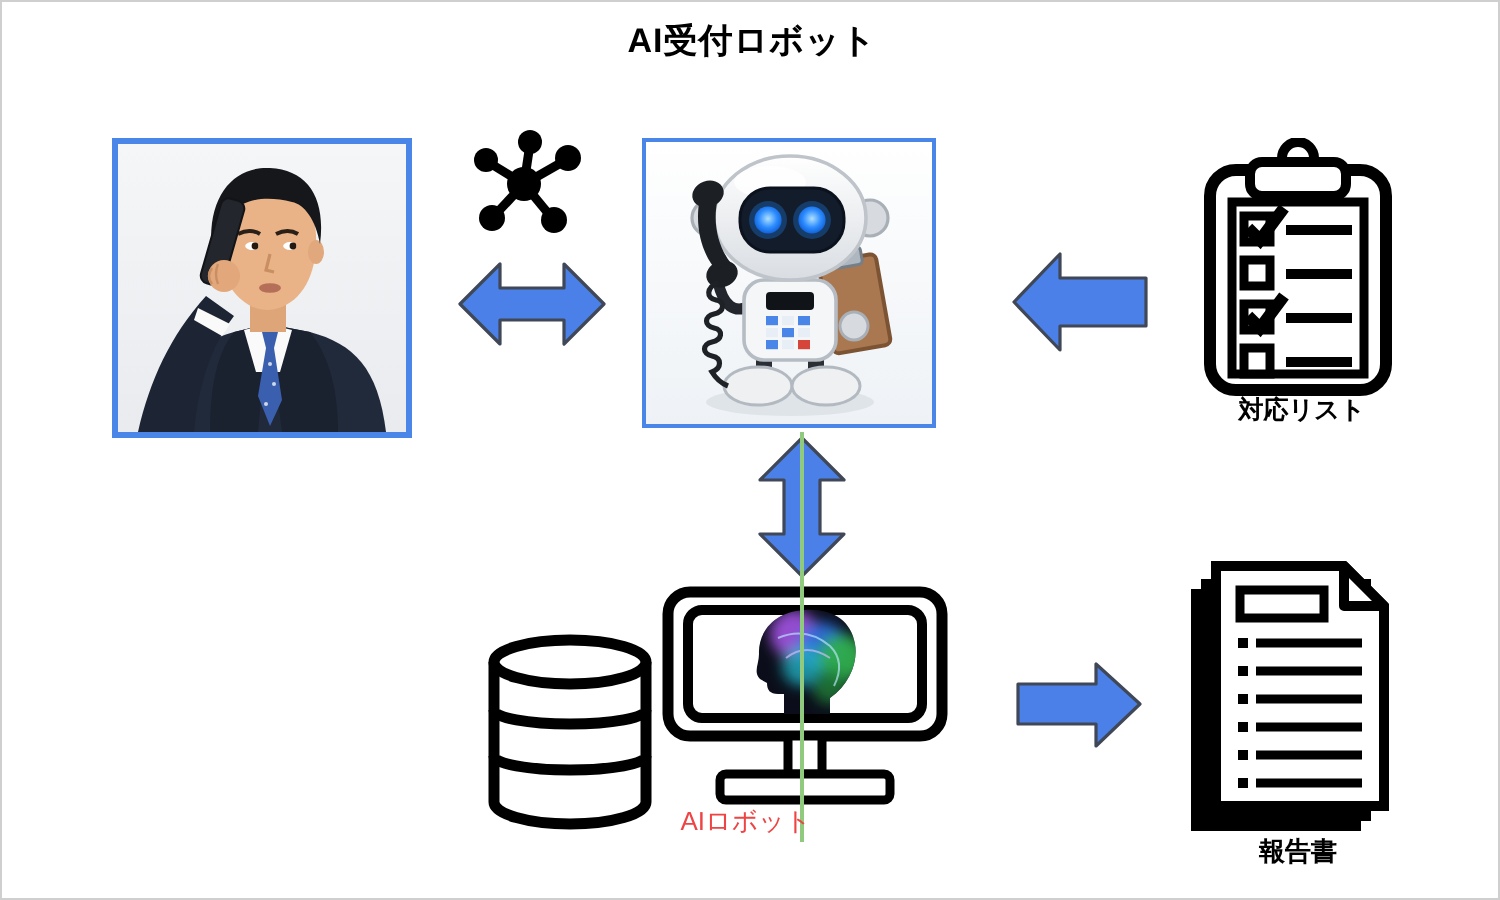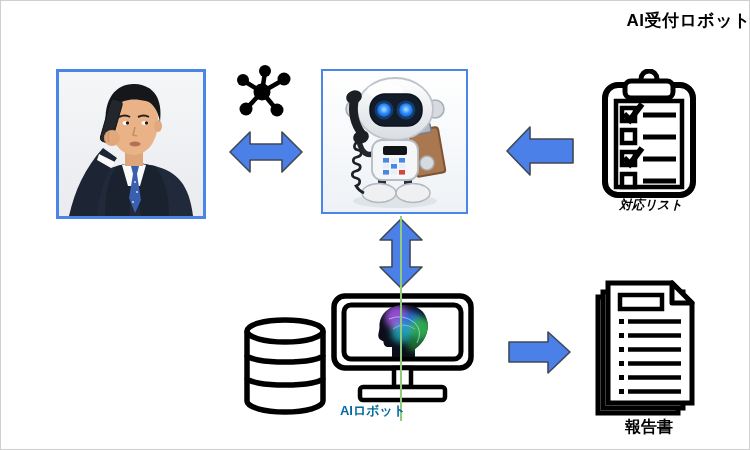--- a/index.html
+++ b/index.html
@@ -3,46 +3,46 @@
 <meta charset="utf-8">
 <style>
   html,body{margin:0;padding:0;background:#fff;}
   .canvas{
     position:relative;width:750px;height:450px;background:#ffffff;
     border:1px solid #cfcfcf;box-sizing:border-box;overflow:hidden;
     font-family:"Liberation Sans","DejaVu Sans",sans-serif;
   }
   .abs{position:absolute;}
   .title{
-    left:0;top:8px;width:750px;text-align:right;
+    left:0;top:8px;width:750px;text-align:center;
     font-size:17px;font-weight:700;color:#000;letter-spacing:.5px;z-index:6;
   }
   .img-box{box-sizing:border-box;background:#fff;overflow:hidden;}
   .photo-box{left:55px;top:68px;width:150px;height:150px;border:3px solid #4a86e8;}
   .robot-box{left:320px;top:68px;width:147px;height:145px;border:2px solid #4a86e8;}
   .net-icon{left:233px;top:62px;width:58px;height:56px;}
   .h-arrow{left:228px;top:130px;width:74px;height:42px;z-index:4;}
   .l-arrow{left:505px;top:125px;width:68px;height:50px;z-index:4;}
   .v-arrow{left:378px;top:217px;width:44px;height:71px;z-index:4;}
   .r-arrow{left:507px;top:330px;width:63px;height:43px;z-index:4;}
   .clipboard{left:600px;top:68px;width:96px;height:130px;}
   .clip-label{
     left:575px;top:197px;width:150px;text-align:center;
-    font-size:12.5px;font-weight:700;color:#000;line-height:1.25;z-index:6;font-style:italic;
+    font-size:12.5px;font-weight:700;color:#000;line-height:1.25;z-index:6;
   }
   .monitor{left:330px;top:292px;width:143px;height:111px;z-index:3;}
   .db{left:241px;top:314px;width:86px;height:102px;}
   .ai-label{
     left:312px;top:402px;width:120px;text-align:center;
-    font-size:13px;font-weight:700;color:#0369a1;line-height:1.25;z-index:6;
+    font-size:13px;font-weight:400;color:#ef4444;line-height:1.25;z-index:6;
   }
   .report{left:593px;top:278px;width:110px;height:140px;}
   .report-label{
     left:598px;top:416px;width:100px;text-align:center;
-    font-size:16px;font-weight:700;color:#000;z-index:6;
+    font-size:13px;font-weight:700;color:#000;z-index:6;
   }
   .green-line{
     left:399px;top:215px;width:2px;height:205px;background:#8fca7e;z-index:5;
   }
   svg{display:block;}
 </style>
 </head>
 <body>
 
 <div class="canvas">

